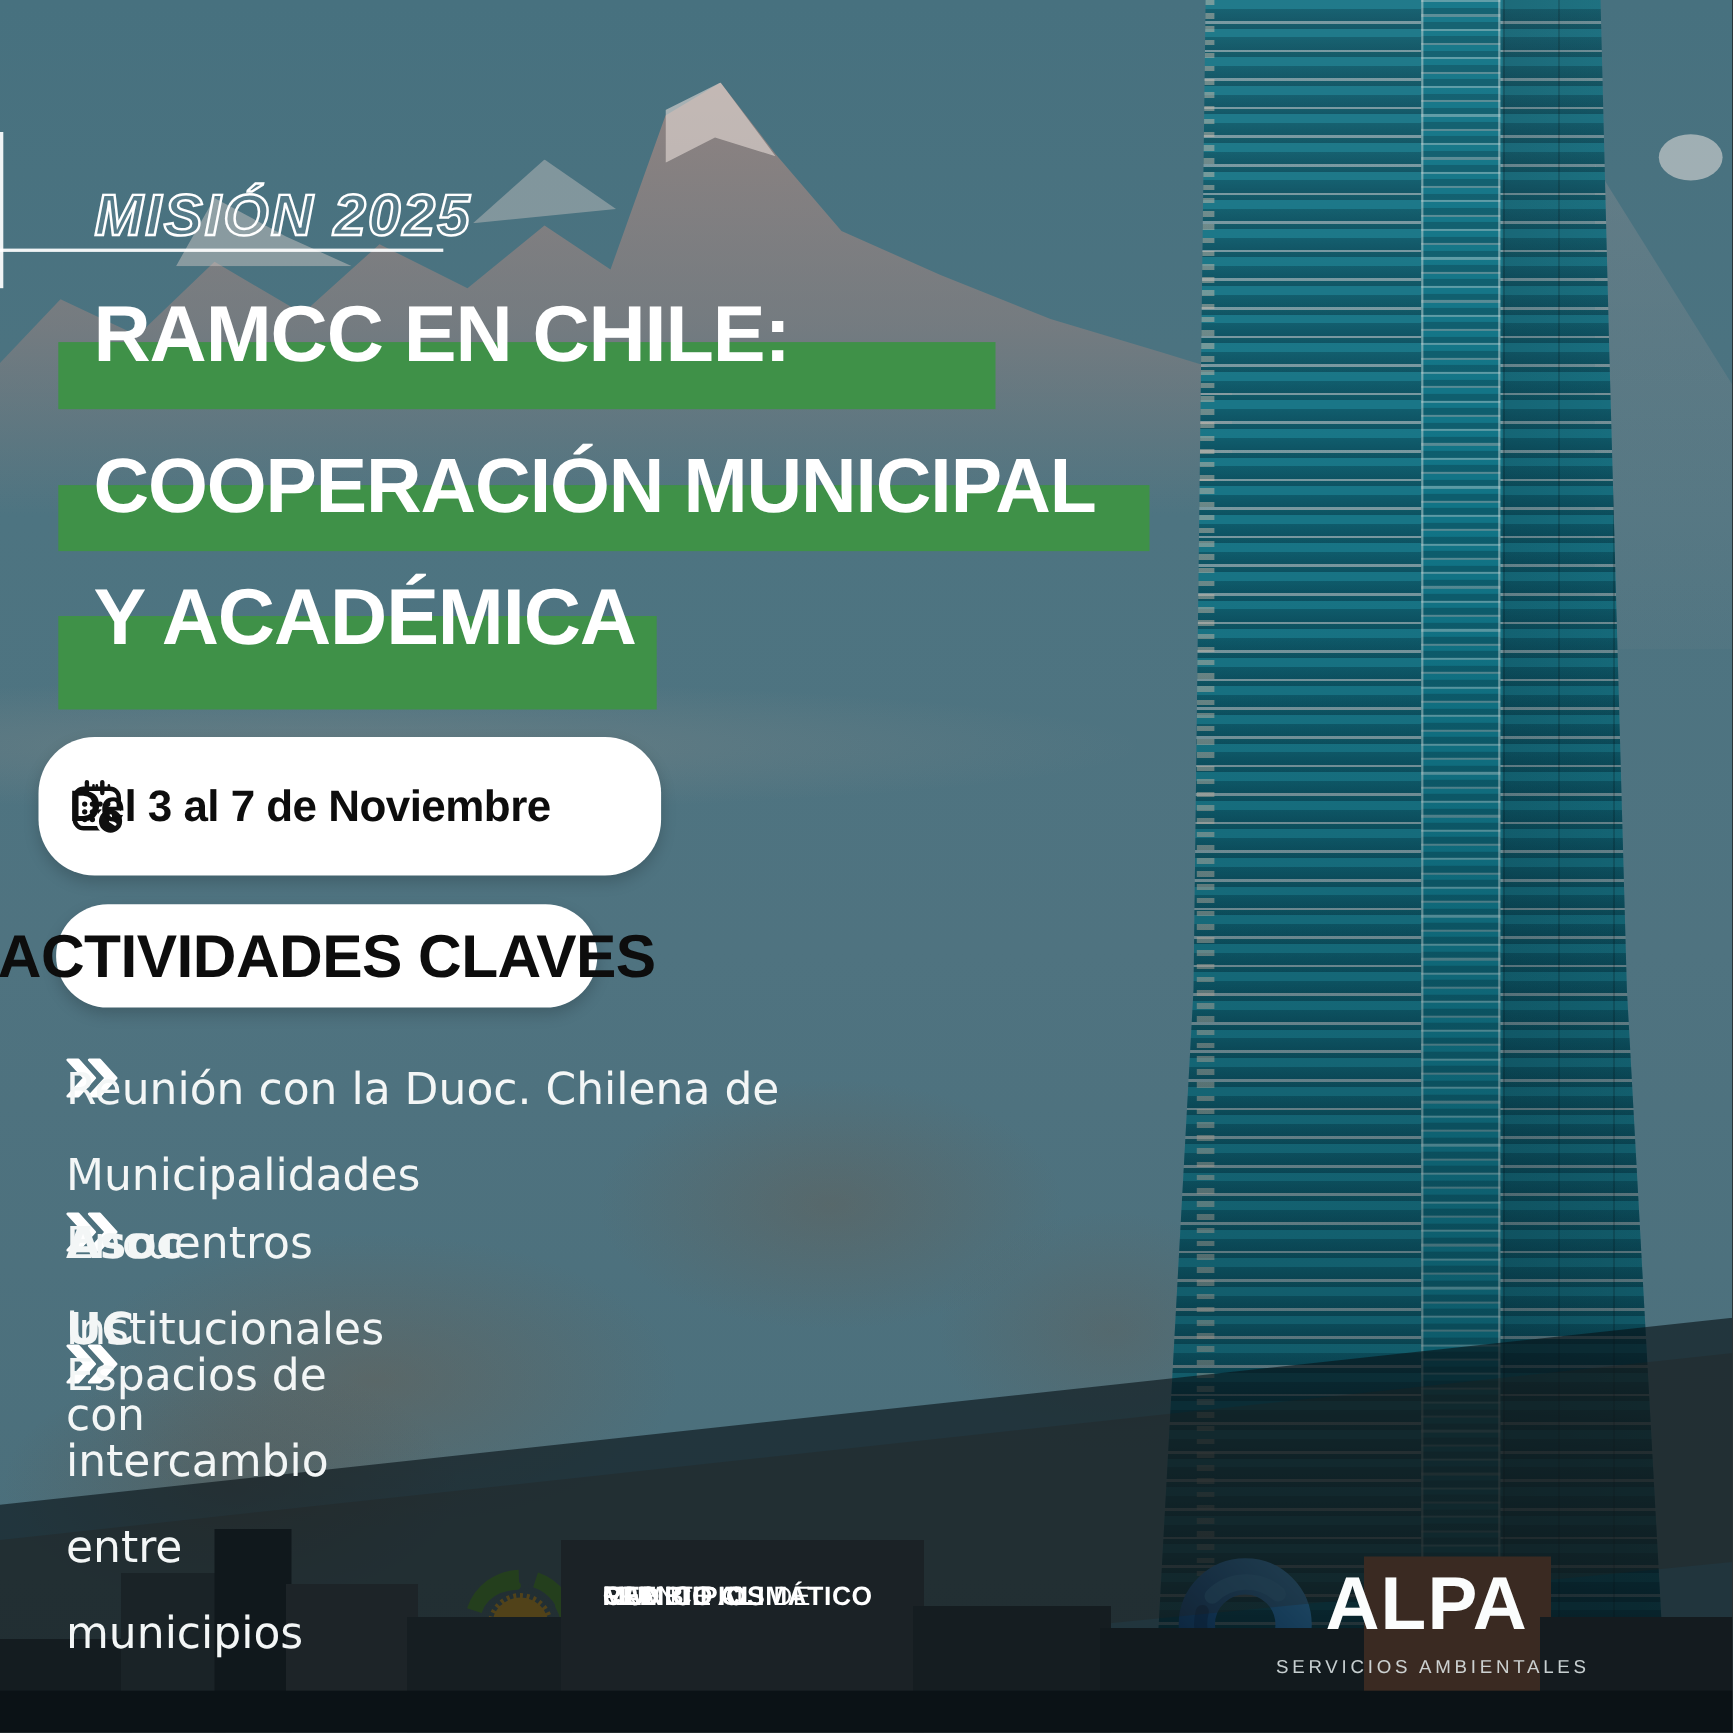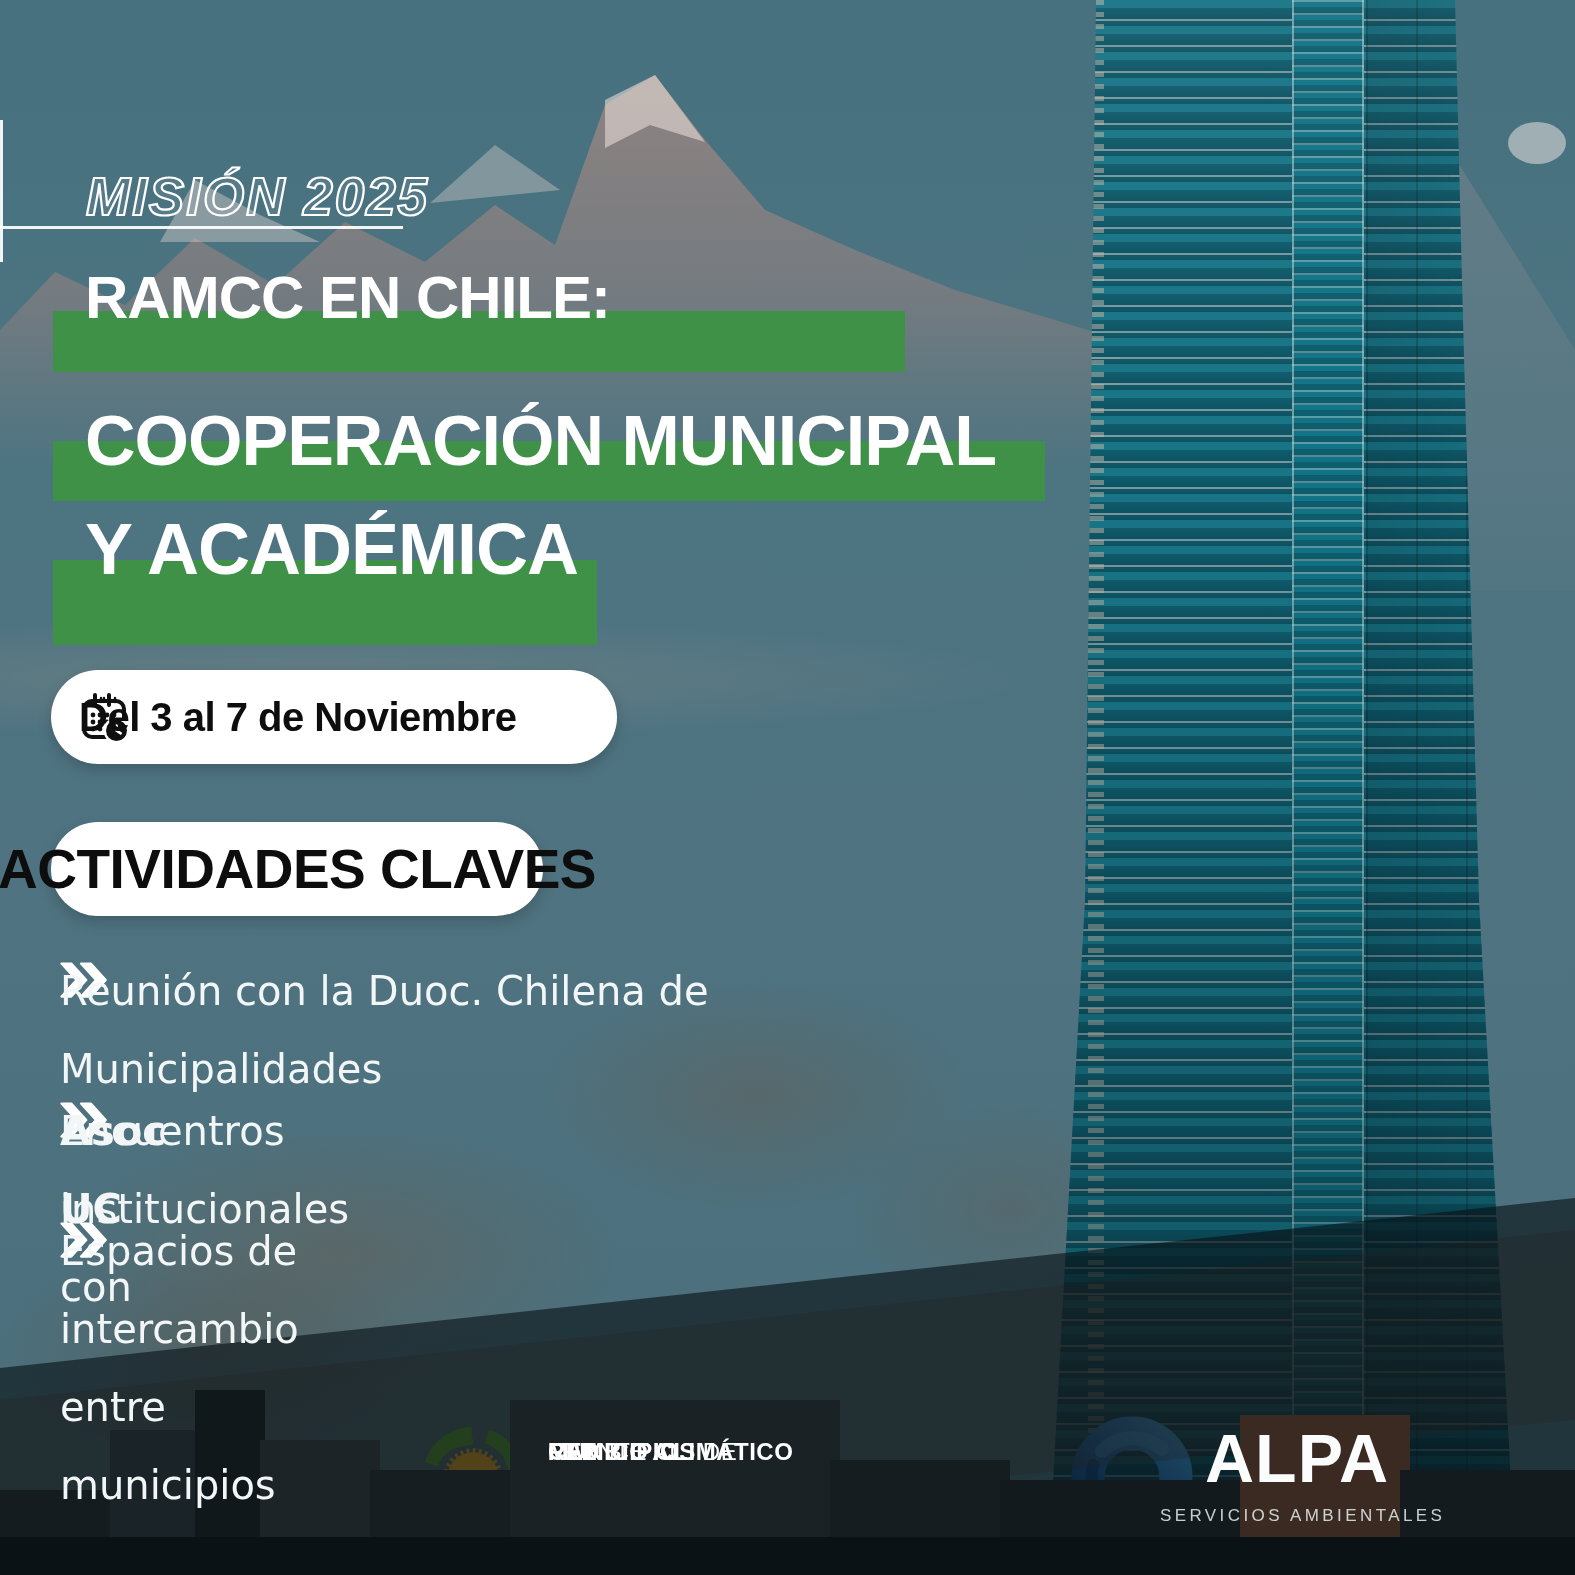--- a/index.html
+++ b/index.html
@@ -81,27 +81,27 @@
   .badge{left:86px;top:166px;z-index:10;
     font-weight:bold;font-size:53px;letter-spacing:2px;
     color:rgba(255,255,255,.07);-webkit-text-stroke:2.2px #ffffff;white-space:nowrap;font-style:italic;}
   .badge-underline{left:0;top:226px;width:403px;height:3px;background:rgba(255,255,255,.92);z-index:10;}
 
   .hl{z-index:10;background:#3f9148;}
   .bar1{left:53px;top:311px;width:852px;height:61px;}
   .bar2{left:53px;top:441px;width:992px;height:60px;}
   .bar3{left:53px;top:560px;width:544px;height:85px;}
   .title-line{left:85px;z-index:11;color:#ffffff;font-weight:bold;white-space:nowrap;letter-spacing:-1px;}
-  .t1{top:263px;font-size:60px;}
+  .t1{top:263px;font-size:72px;}
   .t2{top:401px;font-size:70px;}
-  .t3{top:508px;font-size:72px;}
+  .t3{top:520px;font-size:72px;}
 
   .pill{background:#ffffff;z-index:11;display:flex;align-items:center;
     box-shadow:0 6px 14px rgba(0,0,0,.18);}
-  .date-pill{left:51px;top:670px;width:566px;height:94px;border-radius:51px;padding-left:28px;gap:16px;}
+  .date-pill{left:35px;top:670px;width:566px;height:126px;border-radius:51px;padding-left:28px;gap:16px;}
   .date-pill .lbl{position:static;font-weight:bold;font-size:40px;letter-spacing:-0.5px;color:#0d0d0d;white-space:nowrap;}
   .date-pill svg{position:static;flex:0 0 auto;}
   .section-pill{left:51px;top:822px;width:492px;height:94px;border-radius:47px;justify-content:center;}
   .section-pill .lbl{position:static;font-weight:bold;font-size:55px;letter-spacing:-0.5px;color:#0d0d0d;white-space:nowrap;}
 
   .activity{z-index:11;left:60px;display:flex;gap:20px;align-items:flex-start;
     font-family:"DejaVu Sans",sans-serif;color:#f3f6f6;font-size:40px;}
   .activity svg{position:static;flex:0 0 auto;margin-top:8px;}
   .activity .txt{position:static;line-height:1.95;}
   .a1{top:952px;} .a1 .txt{width:760px;}

